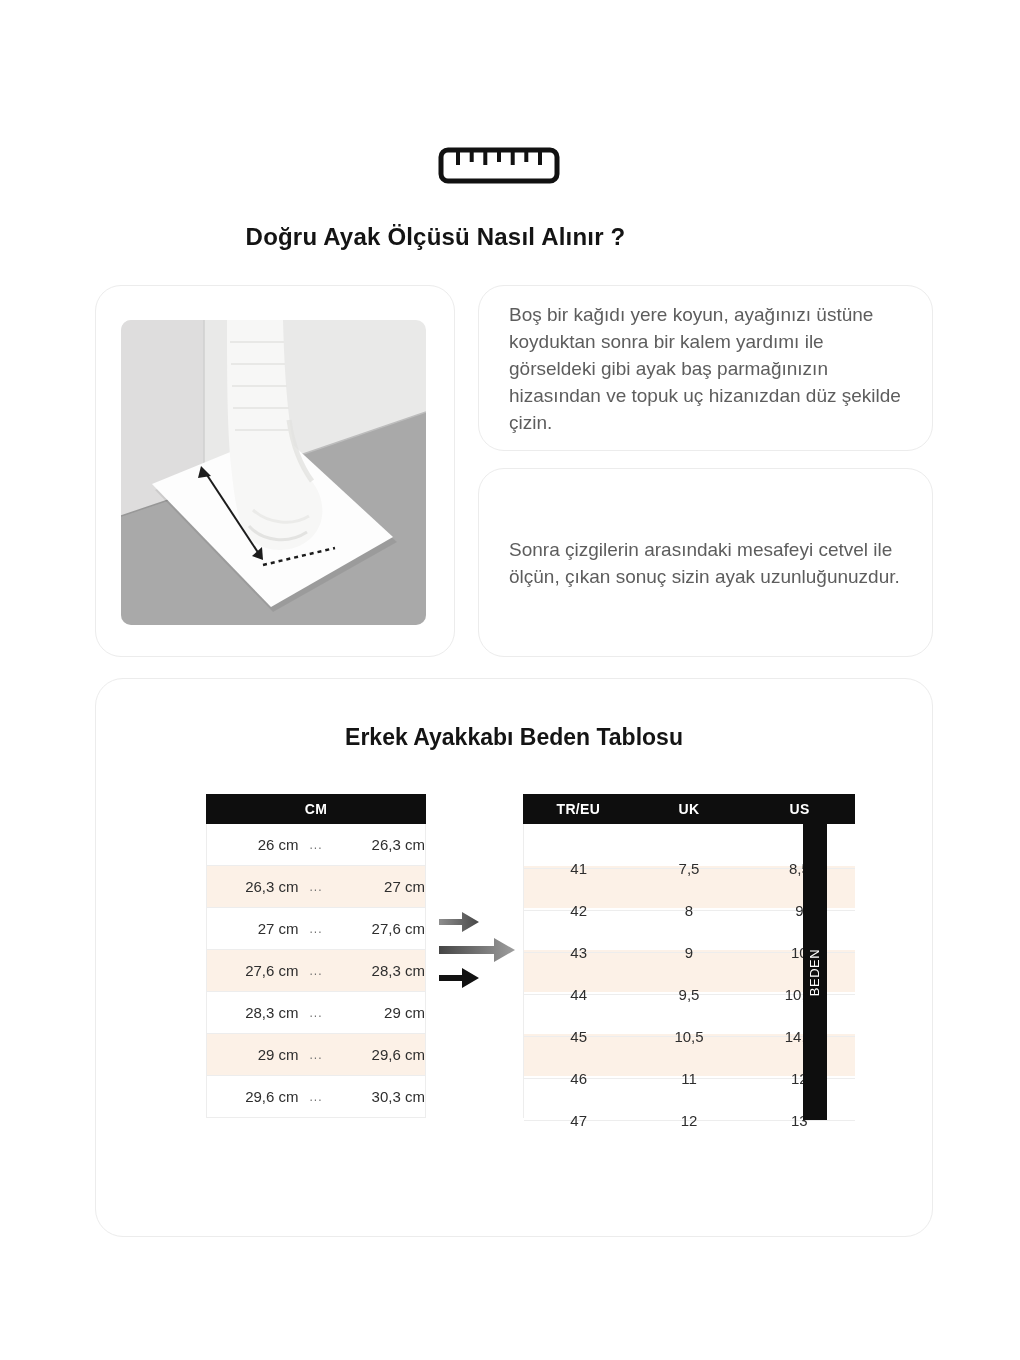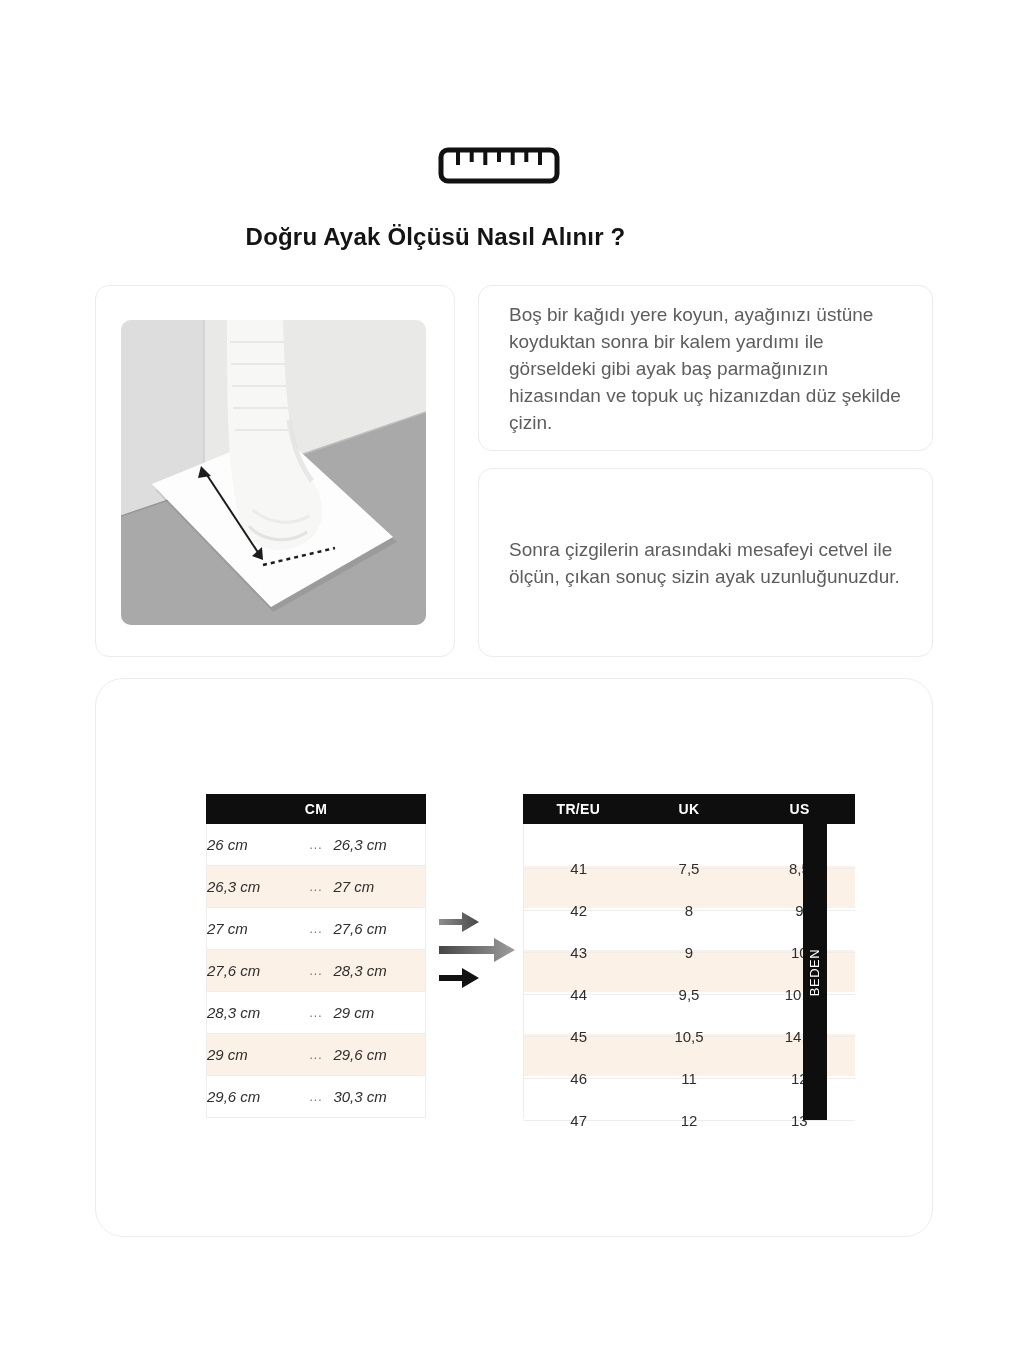--- a/index.html
+++ b/index.html
@@ -13,21 +13,21 @@
   
   .ruler-wrap { position:absolute; left:438px; top:147px; width:122px; height:37px; }
   .page-title {
     position:absolute; left:0; top:223px; width:871px; text-align:center;
     font-size:24px; font-weight:700; color:var(--heading-text,#141414); letter-spacing:.2px;
   }
 
   
   .card {
     position:absolute; background:#fff; box-sizing:border-box;
-    border:1px solid var(--card-border,#ececec); border-radius:14px;
+    border:1px solid var(--card-border,#ececec); border-radius:26px;
   }
   .photo-card { left:95px; top:285px; width:360px; height:372px; }
   .photo {
     position:absolute; left:25px; top:34px; width:305px; height:305px;
     border-radius:10px; overflow:hidden;
   }
   .step-card { left:478px; width:455px; display:flex; align-items:center; }
   .step-card.one { top:285px; height:166px; }
   .step-card.two { top:468px; height:189px; }
   .step-text {
@@ -48,21 +48,21 @@
   }
   .thead.center { justify-content:center; }
 
   .cm-table { position:absolute; left:110px; top:115px; width:220px; }
   .cm-row {
     height:42px; display:flex; align-items:center; background:#fff;
     border:1px solid #ededed; border-top:none; box-sizing:border-box;
     font-size:15px; color:var(--table-text,#2e2e2e);
   }
   .cm-row.alt { background:var(--row-alt-bg,#fcf1e7); }
-  .cm-row .from, .cm-row .to { width:42%; text-align:left;font-style:italic; }
+  .cm-row .from, .cm-row .to { width:42%; text-align:right; }
   .cm-row .sep { width:16%; text-align:center; font-size:12px; color:#6f6f6f; letter-spacing:1px; }
 
   .size-table { position:absolute; left:427px; top:115px; width:332px; }
   .size-table .thead span { width:33.333%; text-align:center; }
   .size-row {
     height:42px; display:flex; background:#fff;
     border-left:1px solid #ededed; box-sizing:border-box;
     font-size:15px; color:var(--table-text,#2e2e2e);
   }
   .size-row.alt { background:var(--row-alt-bg,#fcf1e7); }
@@ -151,20 +151,21 @@
 
   <div class="card step-card one">
     <div class="step-text">Boş bir kağıdı yere koyun, ayağınızı üstüne koyduktan sonra bir kalem yardımı ile görseldeki gibi ayak baş parmağınızın hizasından ve topuk uç hizanızdan düz şekilde çizin.</div>
   </div>
 
   <div class="card step-card two">
     <div class="step-text">Sonra çizgilerin arasındaki mesafeyi cetvel ile ölçün, çıkan sonuç sizin ayak uzunluğunuzdur.</div>
   </div>
 
   <div class="card table-card">
+    <div class="table-title">Erkek Ayakkabı Beden Tablosu</div>
 
     <div class="cm-table">
       <div class="thead center">CM</div>
       <div class="cm-row">
         <span class="from">26 cm</span>
         <span class="sep">...</span>
         <span class="to">26,3 cm</span>
       </div>
       <div class="cm-row alt">
         <span class="from">26,3 cm</span>

